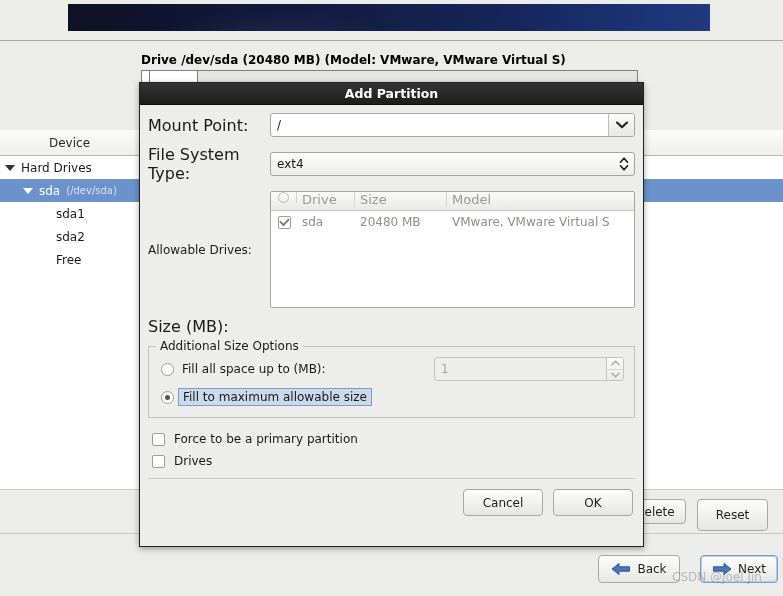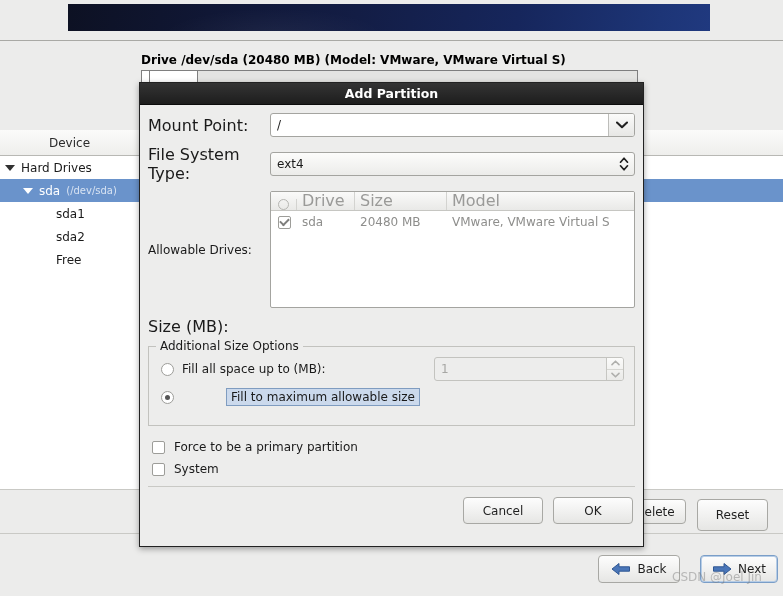--- a/index.html
+++ b/index.html
@@ -148,23 +148,23 @@
   .opt-btn { width: 20px; flex: 0 0 auto; display: flex; align-items: center; justify-content: center; }
 
   
   .drives-row { display: flex; margin-bottom: 9px; }
   .drives-label { width: 122px; flex: 0 0 auto; display: flex; align-items: center; font-size: 12px; }
   .drives-box {
     flex: 1; height: 117px; background: #ffffff;
     border: 1px solid #a4a4a0; border-radius: 2px; overflow: hidden;
   }
   .dl-head {
-    height: 19px; display: flex; align-items: flex-end;
+    height: 19px; display: flex; align-items: flex-start;
     background: linear-gradient(#fafaf9, #e9e9e7);
-    border-bottom: 1px solid #c6c6c2; color: #9a9a98; font-size: 16px;
+    border-bottom: 1px solid #c6c6c2; color: #9a9a98; font-size: 13px;
   }
   .dl-h { display: flex; align-items: center; padding: 0 5px; border-right: 1px solid #d3d3d0; }
   .dl-h.c0 { width: 26px; justify-content: center; }
   .dl-h.c1 { width: 58px; }
   .dl-h.c2 { width: 92px; }
   .dl-h.c3 { flex: 1; border-right: none; }
   .dl-row { height: 22px; display: flex; align-items: center; color: #8e8e8c; font-size: 12px; background:#fff; }
   .dl-c { padding: 0 5px; display: flex; align-items: center; }
   .dl-c.c0 { width: 26px; justify-content: center; }
   .dl-c.c1 { width: 58px; }
@@ -370,33 +370,33 @@
               </div>
               <div class="spin-b">
                 <svg width="9" height="6" viewBox="0 0 9 6">
                   <path d="M1 1.4 L4.5 4.8 L8 1.4" fill="none" stroke="#b0b0ad" stroke-width="1.6" stroke-linecap="round" stroke-linejoin="round"></path>
                 </svg>
               </div>
             </div>
           </div>
         </div>
 
-        <div class="opt-row" style="margin-bottom:8px;gap:48px;">
+        <div class="opt-row" style="margin-bottom:0;">
           <span class="radio on"></span>
           <span class="opt-label focused">Fill to maximum allowable size</span>
         </div>
       </div>
 
       <div class="chk-row">
         <span class="cb"></span>
         <span class="chk-label">Force to be a primary partition</span>
       </div>
       <div class="chk-row">
         <span class="cb"></span>
-        <span class="chk-label">System</span>
+        <span class="chk-label">Drives</span>
       </div>
 
       <div class="dlg-sep"></div>
 
       <div class="dlg-actions">
         <div class="btn">Cancel</div>
         <div class="btn">OK</div>
       </div>
 
     </div>

